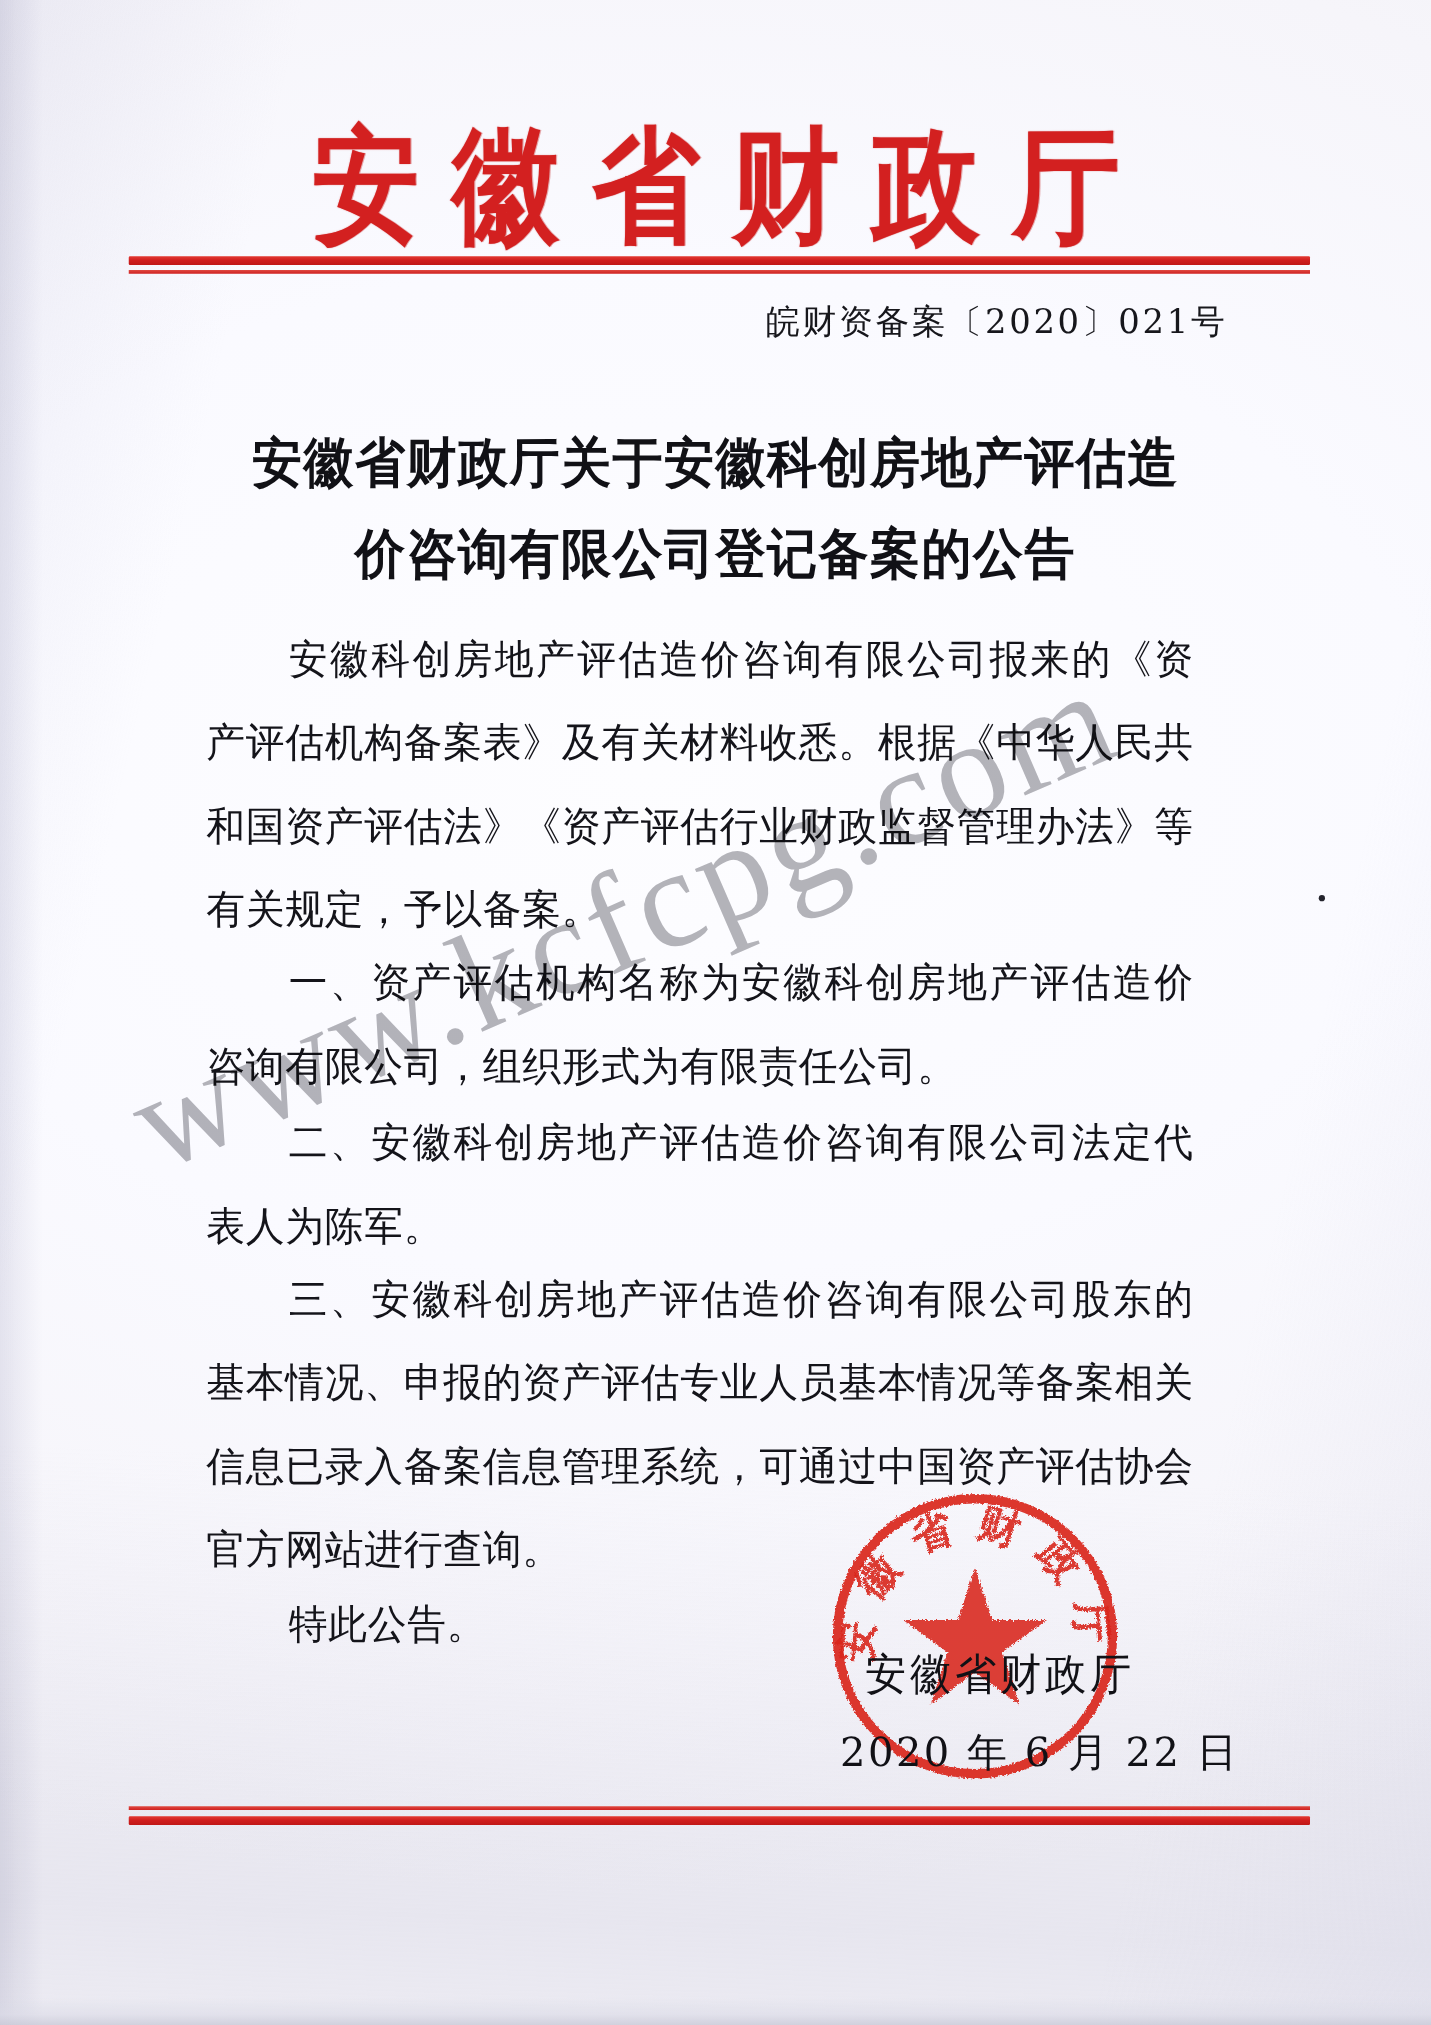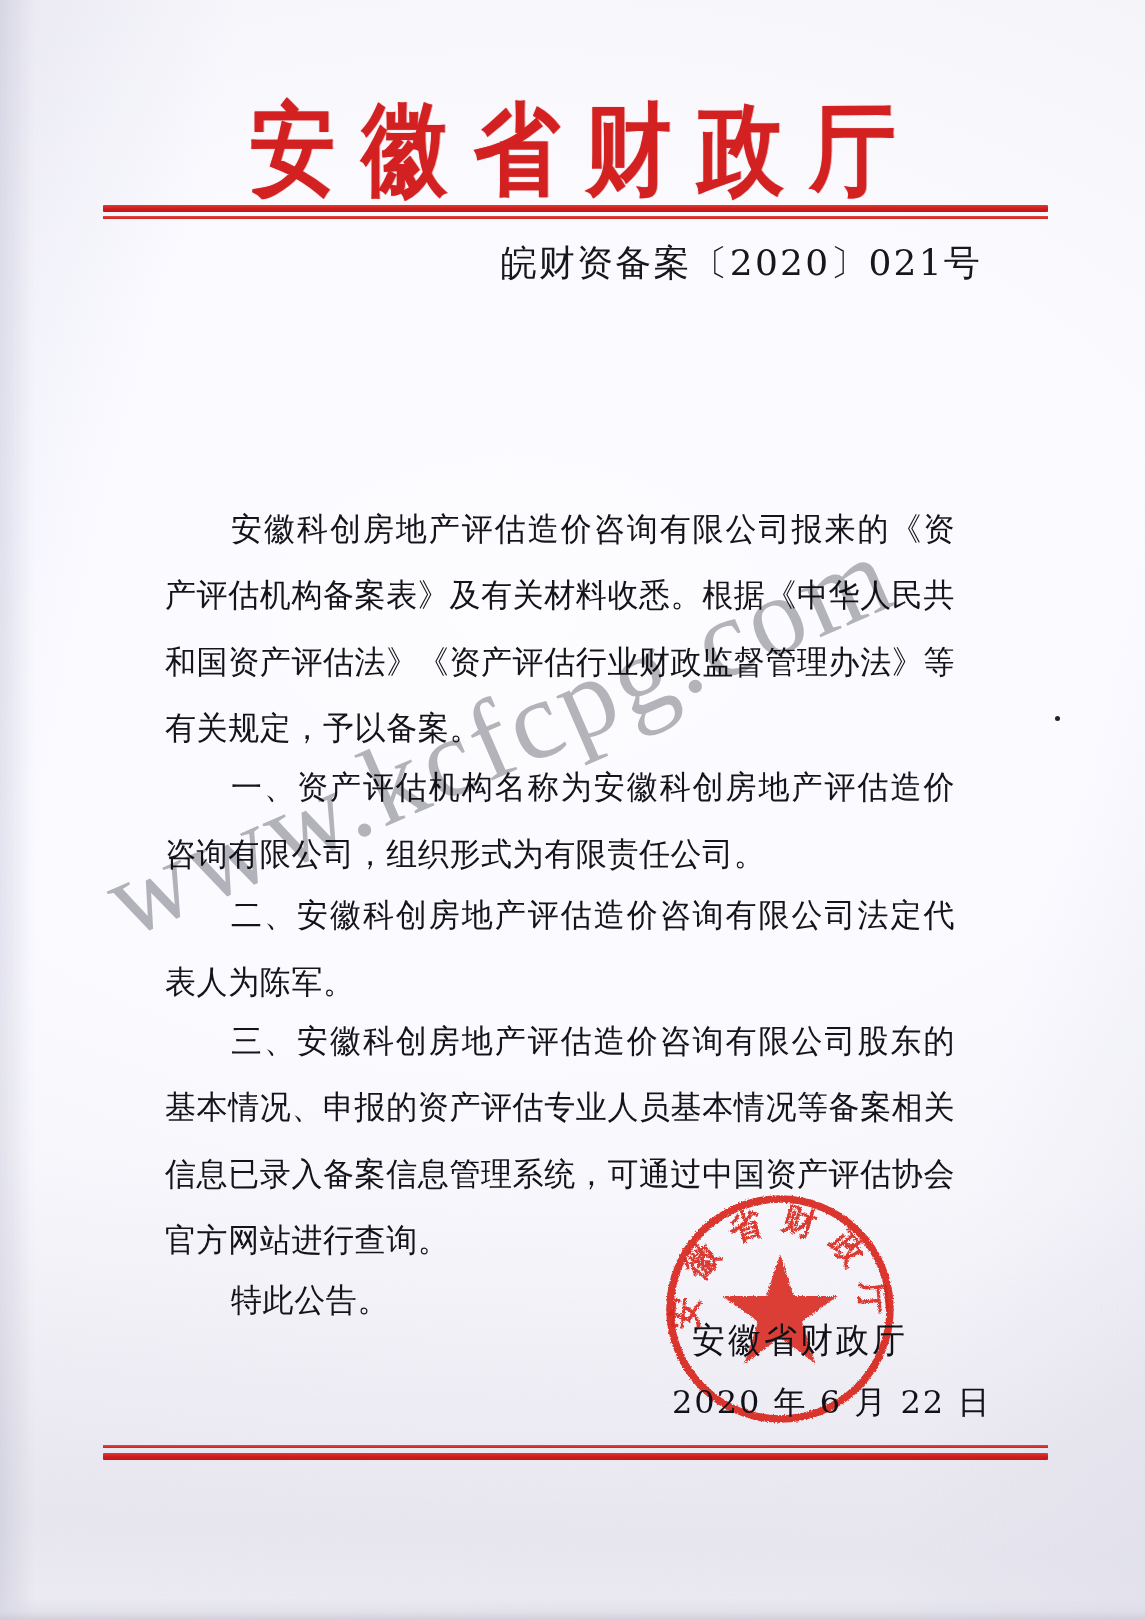--- a/index.html
+++ b/index.html
@@ -88,21 +88,21 @@
     height: 2.5px;
     background: linear-gradient(180deg, #e04a42 0%, #cf2020 100%);
   }
 
   .doc-number {
     position: absolute;
     right: 163px;
     top: 239px;
     color: #17171c;
     font-family: "DejaVu Serif", "Liberation Serif", serif;
-    font-size: 36px;
+    font-size: 27px;
     letter-spacing: 2.2px;
     white-space: nowrap;
     z-index: 4;
   }
 
   
   .doc-title {
     position: absolute;
     left: 0; top: 334px;
     width: 100%;
@@ -239,20 +239,24 @@
   </div>
 
   <div class="rule-top" style="top:205px;">
     <div class="bar-thick"></div>
     <div class="bar-gap"></div>
     <div class="bar-thin"></div>
   </div>
 
   <div class="doc-number">皖财资备案〔2020〕021号</div>
 
+  <div class="doc-title">
+    <span class="line">安徽省财政厅关于安徽科创房地产评估造</span>
+    <span class="line">价咨询有限公司登记备案的公告</span>
+  </div>
 
   <div class="body-block">
     <p class="para">安徽科创房地产评估造价咨询有限公司报来的《资产评估机构备案表》及有关材料收悉。根据《中华人民共和国资产评估法》《资产评估行业财政监督管理办法》等有关规定，予以备案。</p>
     <p class="para">一、资产评估机构名称为安徽科创房地产评估造价咨询有限公司，组织形式为有限责任公司。</p>
     <p class="para">二、安徽科创房地产评估造价咨询有限公司法定代表人为陈军。</p>
     <p class="para">三、安徽科创房地产评估造价咨询有限公司股东的基本情况、申报的资产评估专业人员基本情况等备案相关信息已录入备案信息管理系统，可通过中国资产评估协会官方网站进行查询。</p>
     <p class="para">特此公告。</p>
   </div>
 
   <div class="speck"></div>

